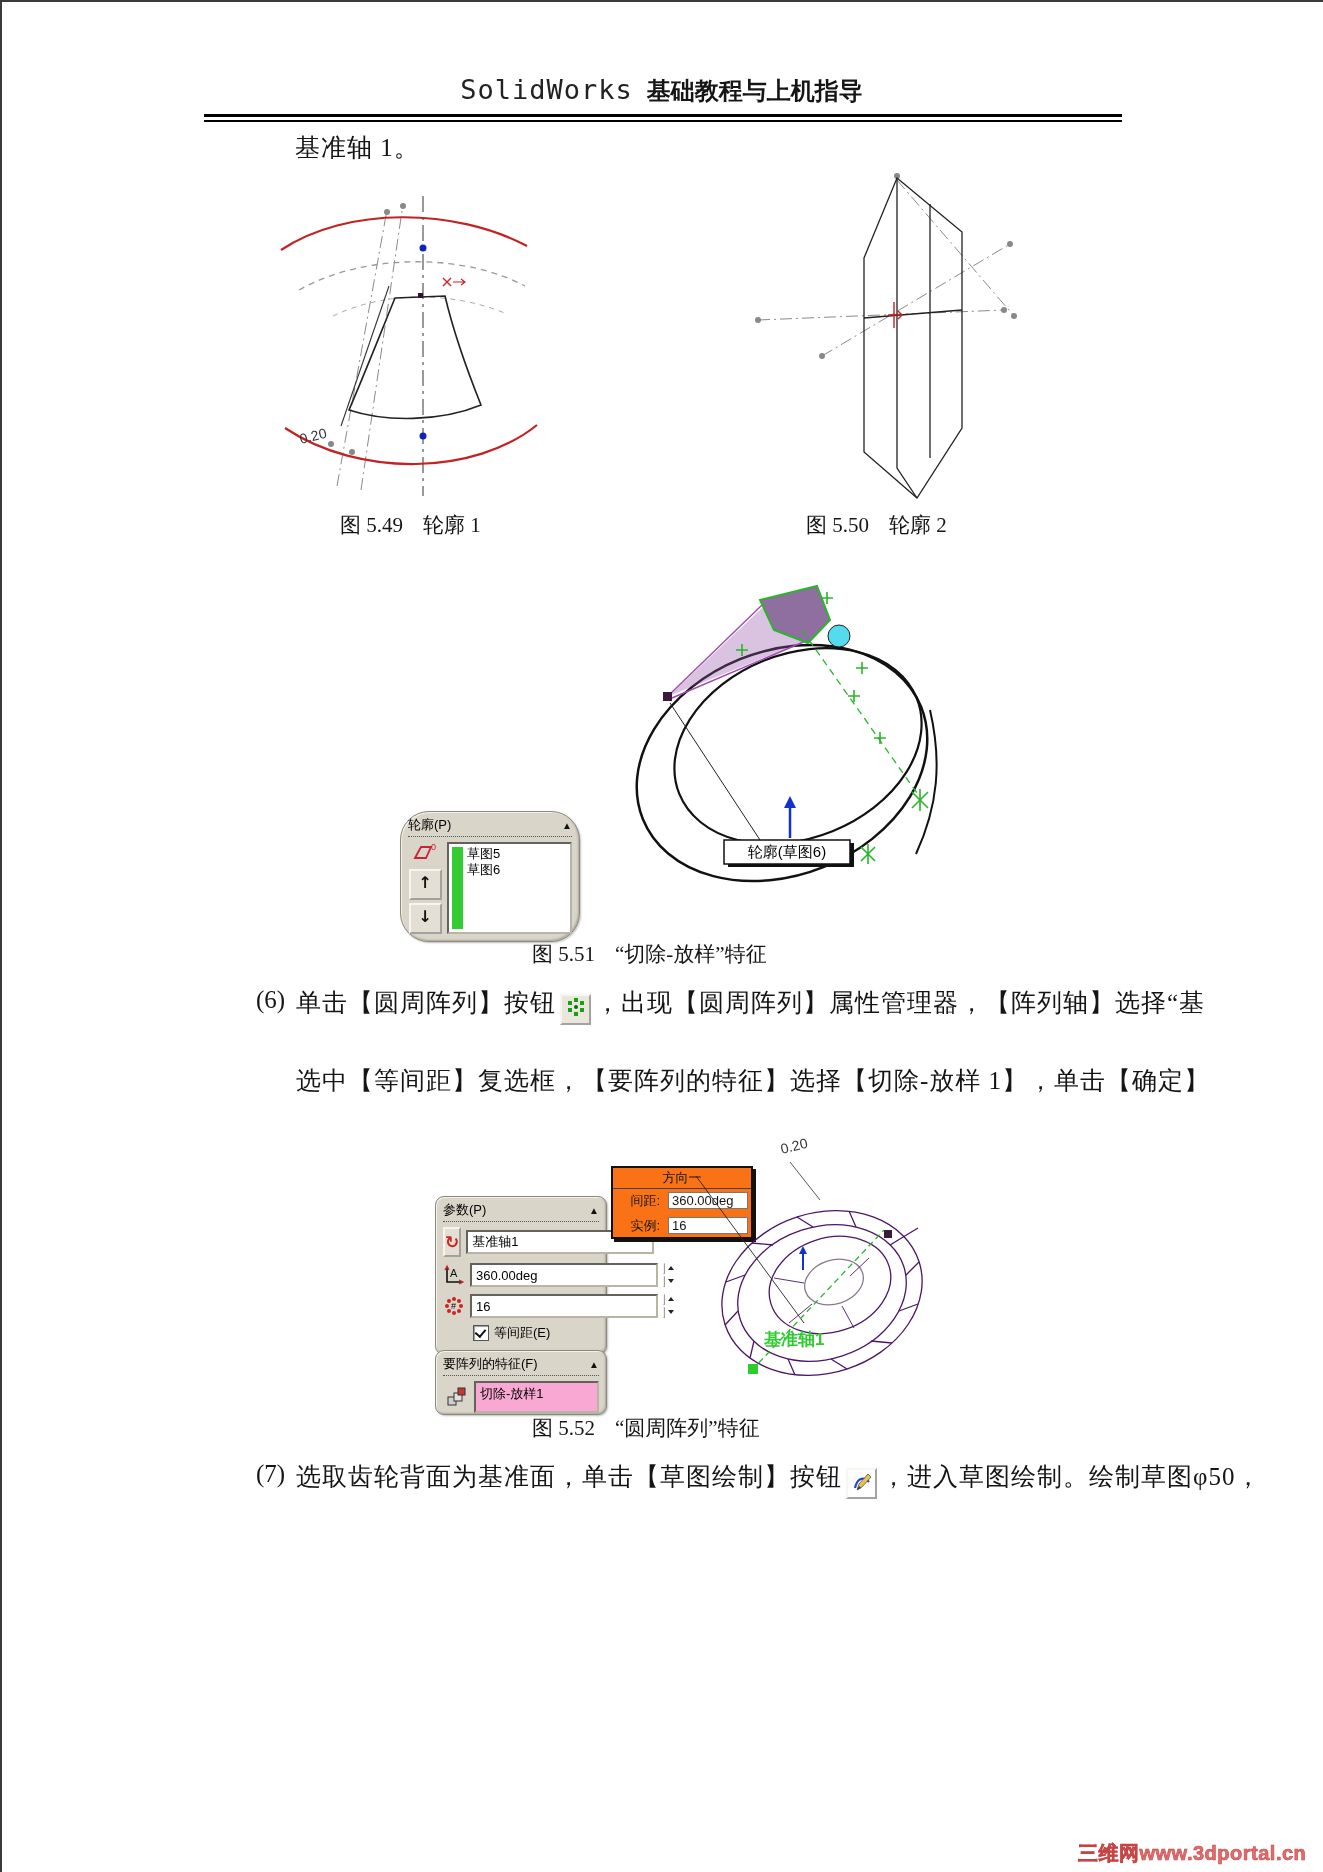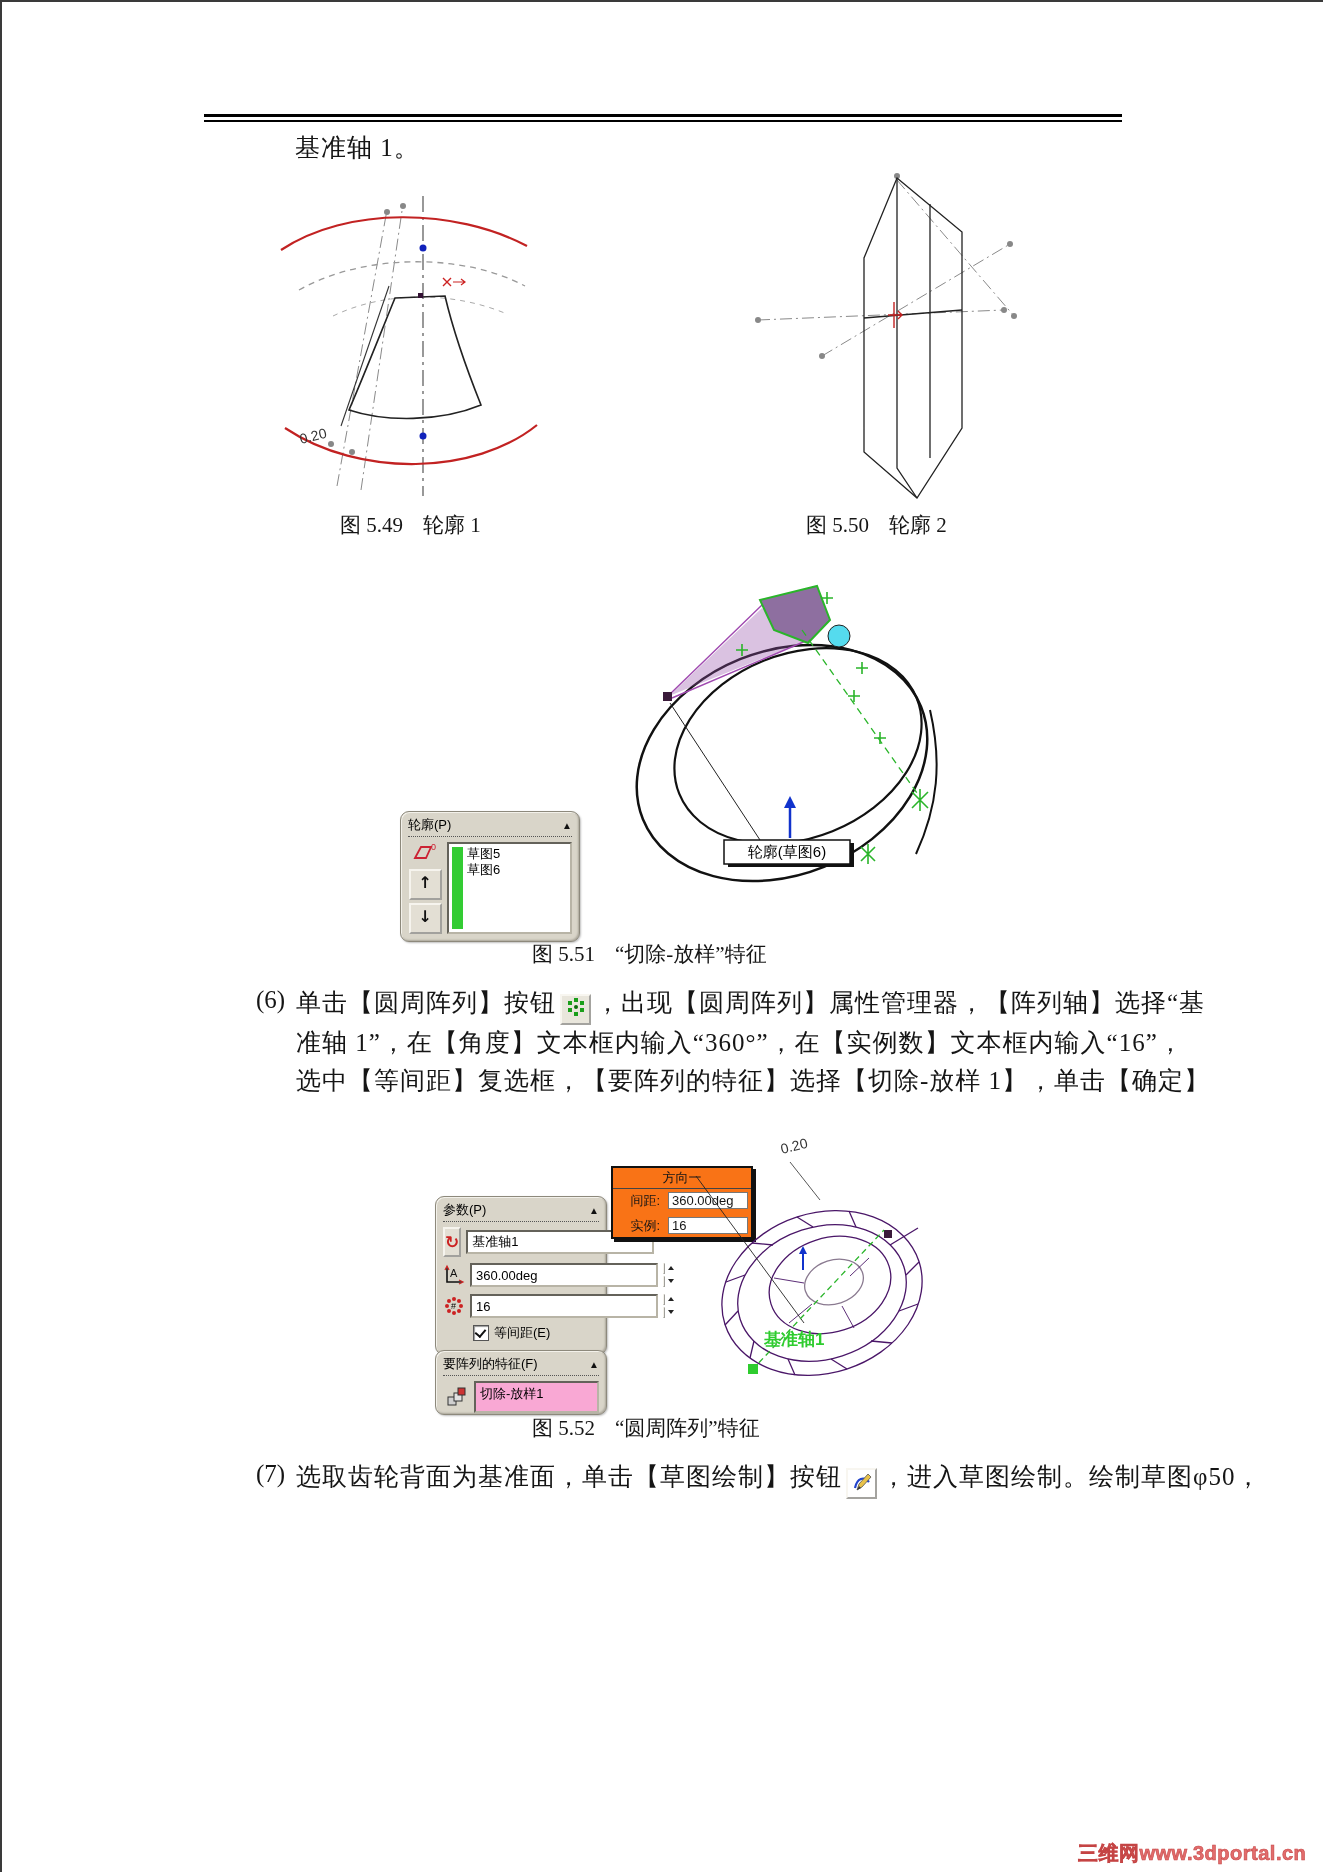--- a/index.html
+++ b/index.html
@@ -78,20 +78,23 @@
   svg{position:absolute; overflow:visible;}
   svg text{font-family:"Liberation Sans","DejaVu Sans",sans-serif;}
 </style>
 </head>
 <body>
 
 <div class="page">
   <div class="scan-top"></div>
   <div class="scan-left"></div>
 
+  <div class="header">
+    <span class="brand">SolidWorks</span><span class="htitle">基础教程与上机指导</span>
+  </div>
   <div class="rule"></div>
 
   <div class="txt" style="left:295px; top:131px;">基准轴 1。</div>
 
   <svg style="left:275px; top:190px;" width="285" height="318" viewBox="0 0 285 318">
     <g>
       <path d="M148,6 L148,306" stroke="#555" stroke-width="1.2" stroke-dasharray="16 5 3 5" fill="none"></path>
       <path d="M86,300 L128,14" stroke="#8a8a8a" stroke-width="1" stroke-dasharray="12 4 2 4" fill="none"></path>
       <path d="M62,296 L112,20" stroke="#8a8a8a" stroke-width="1" stroke-dasharray="12 4 2 4" fill="none"></path>
       <path d="M24,100 C92,62 190,64 250,96" stroke="#999" stroke-width="1.3" stroke-dasharray="6 5" fill="none"></path>
@@ -178,21 +181,21 @@
     <g>
       <path d="M58,155 L148,292" stroke="#222" stroke-width="1" fill="none"></path>
       <path d="M178,290 L178,256" stroke="#1133cc" stroke-width="2.5"></path>
       <polygon points="178,248 172,260 184,260" fill="#1133cc"></polygon>
       <rect x="116" y="295" width="126" height="24" fill="#111"></rect>
       <rect x="112" y="292" width="126" height="24" fill="#fff" stroke="#111" stroke-width="1.5"></rect>
       <text x="175" y="309" font-size="15" text-anchor="middle" fill="#000">轮廓(草图6)</text>
     </g>
   </svg>
 
-  <div class="sw-group" style="left:400px; top:811px; width:164px;">
+  <div class="sw-group" style="left:400px; top:811px; width:164px;border-radius:29px;">
     <div class="sw-head">
       <span>轮廓(P)</span>
       <span class="tri">▲</span>
     </div>
     <div class="profiles-body">
       <div class="profiles-left">
         <span>
           <svg width="26" height="20" viewBox="0 0 26 20" style="position:static;">
             <path d="M3,16 L9,5 L19,5 L14,16 Z" stroke="#cc2233" stroke-width="1.8" fill="none"></path>
             <text x="19" y="8" font-size="9" fill="#cc2233">0</text>
@@ -220,21 +223,20 @@
             <rect x="9" y="2" width="4" height="4"></rect>
             <rect x="15" y="5" width="4" height="4"></rect>
             <rect x="15" y="12" width="4" height="4"></rect>
             <rect x="9" y="16" width="4" height="4"></rect>
             <rect x="3" y="12" width="4" height="4"></rect>
             <rect x="3" y="5" width="4" height="4"></rect>
           </g>
           <circle cx="11" cy="11" r="2" fill="#0a6e0a"></circle>
         </svg></span><span>，出现【圆周阵列】属性管理器，【阵列轴】选择“基</span>
   </div>
-  <div class="txt" style="left:296px; top:1026px;">准轴 1”，在【角度】文本框内输入“360°”，在【实例数】文本框内输入“16”，</div>
   <div class="txt" style="left:296px; top:1064px;">选中【等间距】复选框，【要阵列的特征】选择【切除-放样 1】，单击【确定】</div>
 
   <div class="sw-group" style="left:435px; top:1196px; width:156px;">
     <div class="sw-head">
       <span>参数(P)</span>
       <span class="tri">▲</span>
     </div>
     <div class="sw-row">
       <div class="pm-iconbtn">
         <span style="color:#cc2222; font:bold 17px 'DejaVu Sans',sans-serif;">↻</span>

